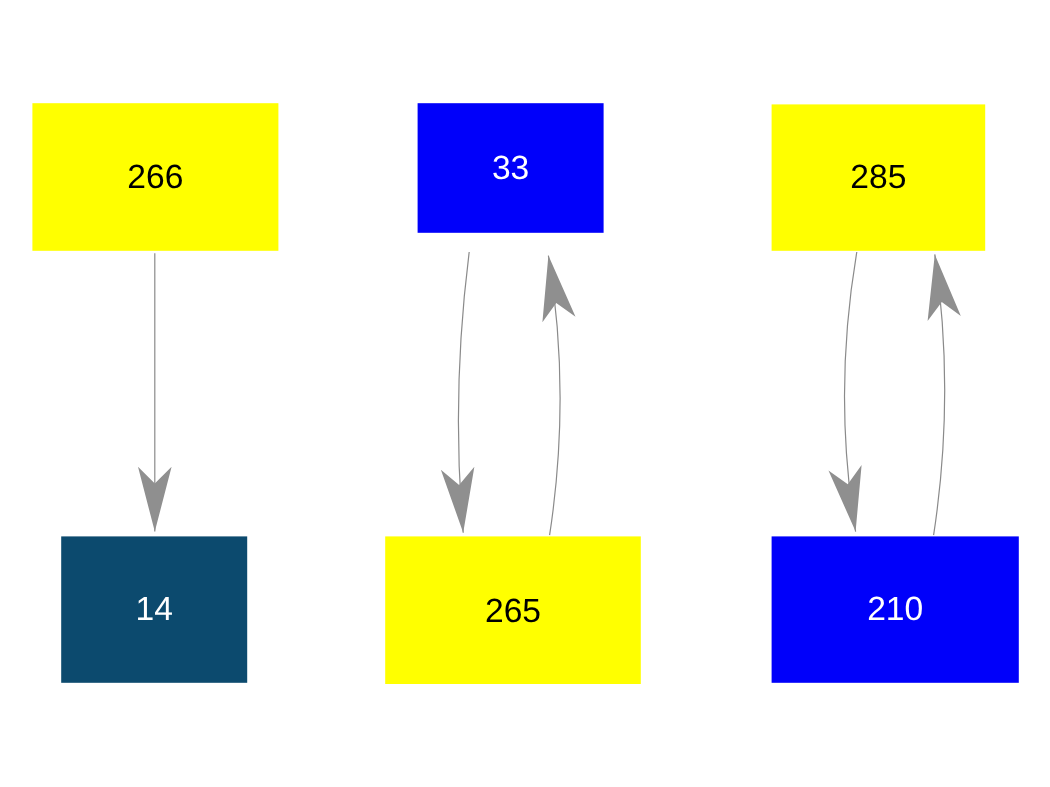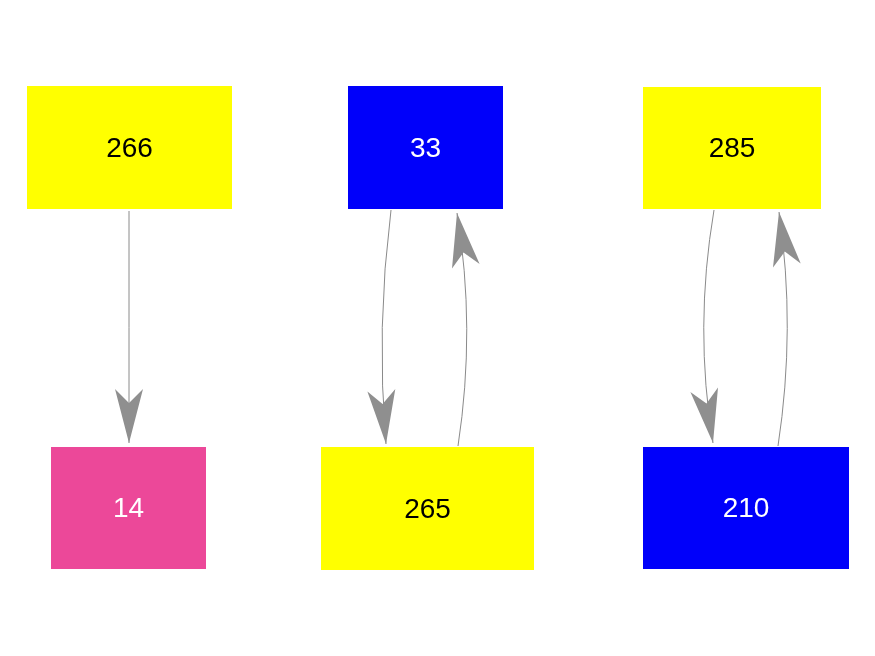--- a/index.html
+++ b/index.html
@@ -45,24 +45,24 @@
       <polygon points="457.0,213.0 479.6,264.0 463.5,252.5 452.0,268.6" fill="#8f8f8f"></polygon>
       <path d="M 714 210 Q 694 328 713 443" fill="none" stroke="#8a8a8a" stroke-width="1"></path>
       <polygon points="713.0,443.0 690.4,392.0 706.5,403.5 718.0,387.4" fill="#8f8f8f"></polygon>
       <path d="M 778 446 Q 796 328 779 212" fill="none" stroke="#8a8a8a" stroke-width="1"></path>
       <polygon points="779.0,212.0 800.7,263.4 784.8,251.6 773.0,267.5" fill="#8f8f8f"></polygon>
     </svg>
   <div id="nodes-layer">
       <div class="node" style="left: 27px; top: 86px; width: 205px; height: 123px; background: rgb(255, 255, 0); color: rgb(0, 0, 0); font-size: 28px;">
         <span>266</span>
       </div>
-      <div class="node" style="left: 51px; top: 447px; width: 155px; height: 122px; background: #ec4899; color: rgb(255, 255, 255); font-size: 28px;">
+      <div class="node" style="left: 51px; top: 447px; width: 155px; height: 122px; background: #0c4a6e; color: rgb(255, 255, 255); font-size: 28px;">
         <span>14</span>
       </div>
-      <div class="node" style="left: 348px; top: 86px; width: 155px; height: 123px; background: rgb(0, 0, 250); color: rgb(255, 255, 255); font-size: 28px;">
+      <div class="node" style="left: 348px; top: 86px; width: 155px; height: 108px; background: rgb(0, 0, 250); color: rgb(255, 255, 255); font-size: 28px;">
         <span>33</span>
       </div>
       <div class="node" style="left: 321px; top: 447px; width: 213px; height: 123px; background: rgb(255, 255, 0); color: rgb(0, 0, 0); font-size: 28px;">
         <span>265</span>
       </div>
       <div class="node" style="left: 643px; top: 87px; width: 178px; height: 122px; background: rgb(255, 255, 0); color: rgb(0, 0, 0); font-size: 28px;">
         <span>285</span>
       </div>
       <div class="node" style="left: 643px; top: 447px; width: 206px; height: 122px; background: rgb(0, 0, 250); color: rgb(255, 255, 255); font-size: 28px;">
         <span>210</span>

